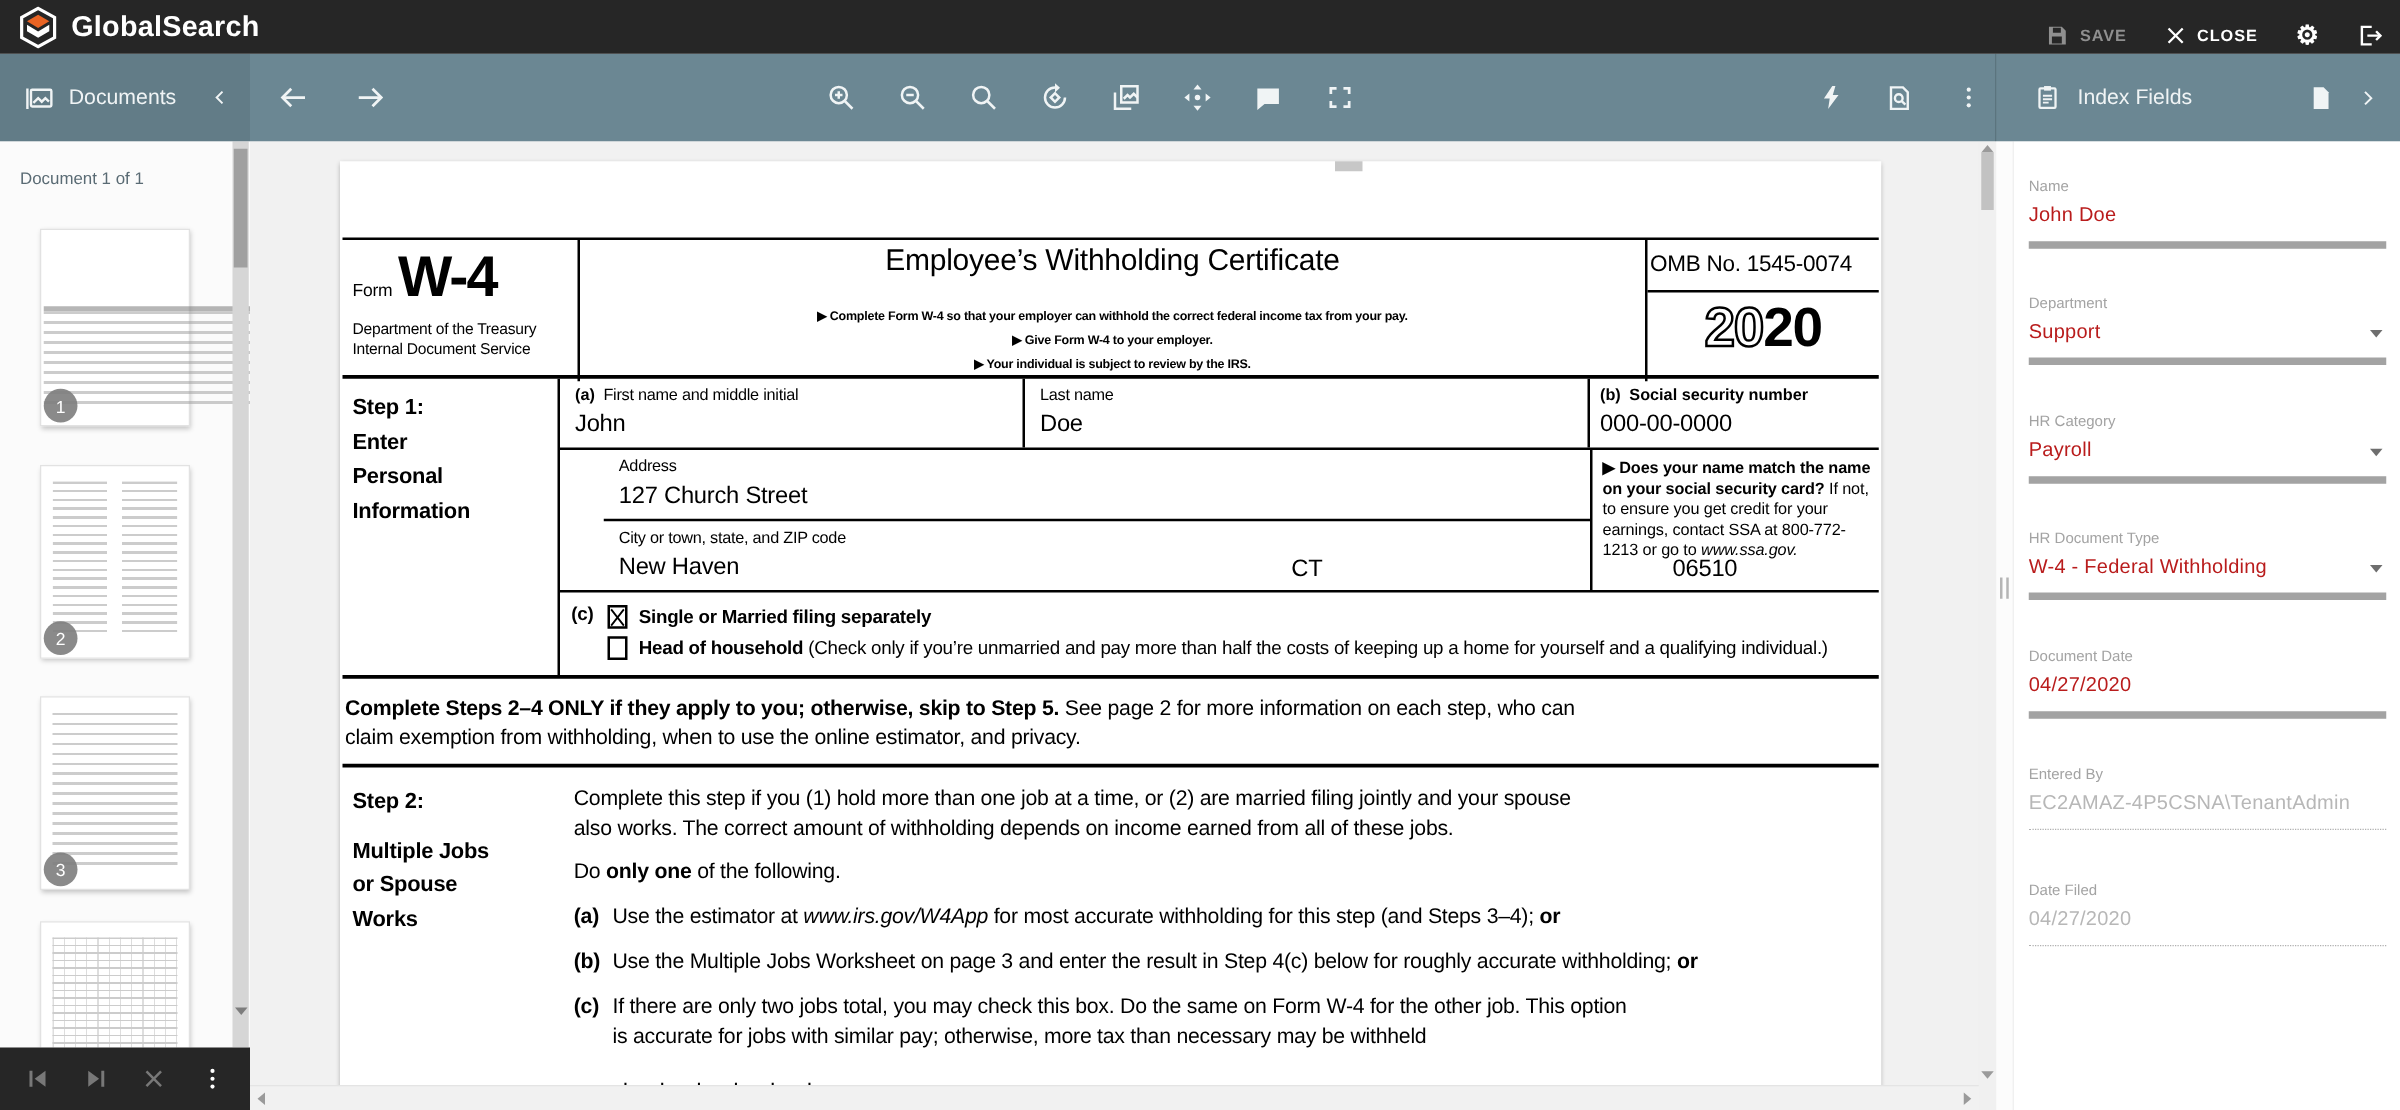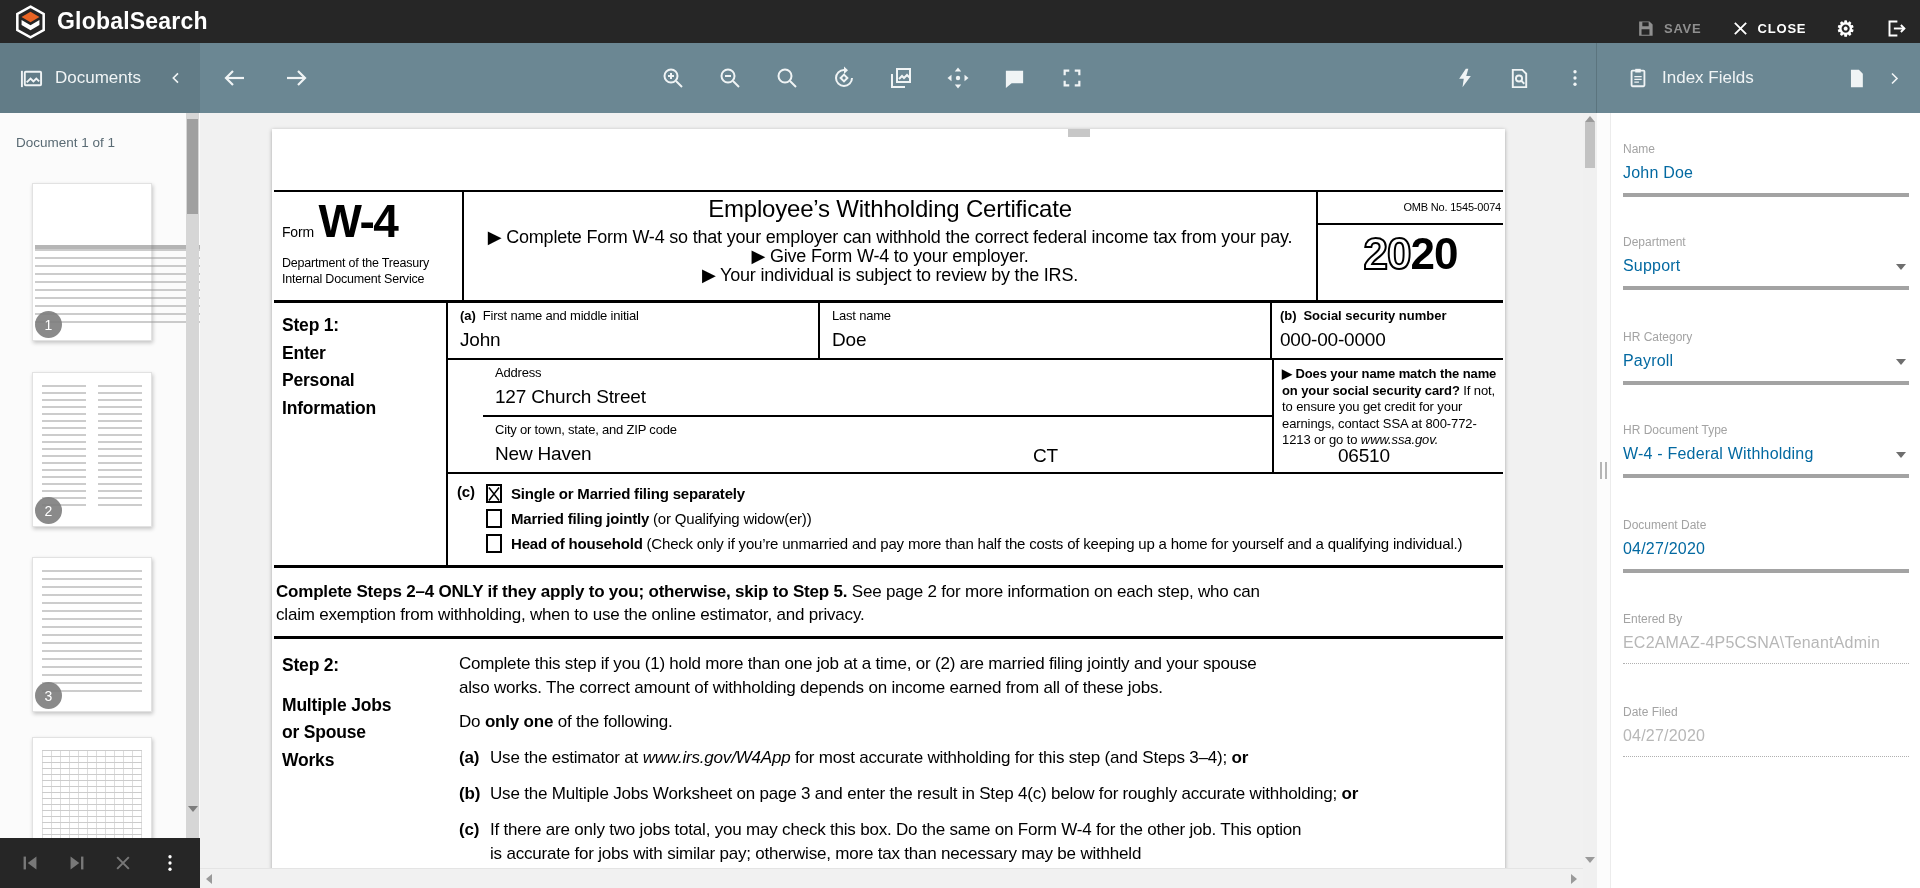--- a/index.html
+++ b/index.html
@@ -57,23 +57,23 @@
 
   
   .form { position:absolute; left:2px; top:61px; width:1229px; border-top:2px solid #000; font-size:17px; letter-spacing:-.2px; }
   .f-header { display:grid; grid-template-columns:190px 1fr 187px; border-bottom:3.5px solid #000; height:111px; }
   .fh-left { border-right:2px solid #000; padding:2px 4px 4px 8px; }
   .form-word { font-size:14px; }
   .w4 { font-size:46px; font-weight:bold; letter-spacing:-1.5px; }
   .dept { font-size:12.5px; line-height:16px; margin-top:7px; }
   .fh-mid { text-align:center; padding:3px 10px 4px; }
   .f-title { font-size:24px; font-weight:normal; }
-  .f-bullets { font-weight:normal; font-size:18px; line-height:19px; margin-top:5px; }
+  .f-bullets { font-weight:bold; font-size:10px; line-height:19px; margin-top:21px; }
   .fh-right { border-left:2px solid #000; }
-  .omb { font-size:11px; text-align:right; padding:9px 2px 10px; border-bottom:2px solid #000; }
+  .omb { font-size:18px; text-align:left; padding:9px 2px 10px; border-bottom:2px solid #000; }
   .year { text-align:center; font-size:44px; font-weight:bold; letter-spacing:-1px; padding-top:4px; }
   .year-outline { color:#fff; -webkit-text-stroke:2px #000; }
 
   .step1 { display:grid; grid-template-columns:174px 1fr; border-bottom:3.5px solid #000; }
   .s-label { border-right:2px solid #000; padding:9px 2px 0 8px; font-weight:bold; font-size:17.5px; line-height:27.5px; }
   .s1-r1 { display:flex; height:57px; border-bottom:2px solid #000; }
   .c-first { width:372px; border-right:2px solid #000; padding:5px 0 0 12px; }
   .c-last { flex:1; border-right:2px solid #000; padding:5px 0 0 12px; }
   .c-ssn { width:231px; padding:5px 0 0 8px; }
   .cell-lab { font-size:13px; }
@@ -122,21 +122,21 @@
   
   .gutter { position:absolute; left:1597px; top:113px; width:13px; height:775px; background:#fcfcfc; z-index:11; }
   .resize-handle { position:absolute; left:3px; top:349px; width:8px; height:17px; cursor:col-resize; }
   .resize-handle span { position:absolute; top:0; width:2px; height:17px; background:#b5b5b5; }
   .resize-handle span:first-child { left:0; } .resize-handle span:last-child { left:5px; }
 
   
   .panel { position:absolute; left:1610px; top:113px; width:310px; height:775px; background:#fff; border-left:1px solid #ececec; z-index:10; }
   .field { position:absolute; left:12px; width:286px; }
   .f-lab { font-size:12px; color:#a3a3a3; }
-  .f-val { font-size:16px; color:#0369a1; margin-top:8px; padding-bottom:11px; border-bottom:4px solid #a3a3a3; position:relative; letter-spacing:.2px; }
+  .f-val { font-size:16px; color:#b91c1c; margin-top:8px; padding-bottom:11px; border-bottom:6px solid #a3a3a3; position:relative; letter-spacing:.2px; }
   .field.readonly .f-val { color:#b7b7b7; border-bottom:1px dotted #b0b0b0; }
   .caret { position:absolute; right:3px; top:7px; width:0; height:0; border-left:5px solid transparent; border-right:5px solid transparent; border-top:6px solid #6e6e6e; }
 
   svg.i { display:block; }
 </style>
 </head>
 <body>
 
 <header class="topbar">
   <div class="brand">
@@ -444,24 +444,20 @@
             <div class="opt">
               <span class="cb">
                 <svg class="i" width="13" height="16" viewBox="0 0 13 16" stroke="#000" stroke-width="1.6">
                     <path d="M1 1 12 15 M12 1 1 15"></path>
                   </svg>
               </span>
               <span class="b">Single or Married filing separately</span>
             </div>
             <div class="opt">
               <span class="cb"></span>
-              <span><span class="b">Married filing jointly</span> <span>(or Qualifying widow(er))</span></span>
-            </div>
-            <div class="opt">
-              <span class="cb"></span>
               <span><span class="b">Head of household</span> <span>(Check only if you’re unmarried and pay more than half the costs of keeping up a home for yourself and a qualifying individual.)</span></span>
             </div>
           </div>
         </div>
       </div>
 
       <div class="note2">
         <b>Complete Steps 2–4 ONLY if they apply to you; otherwise, skip to Step 5.</b>
         <span>See page 2 for more information on each step, who can</span><br>
         <span>claim exemption from withholding, when to use the online estimator, and privacy.</span>

